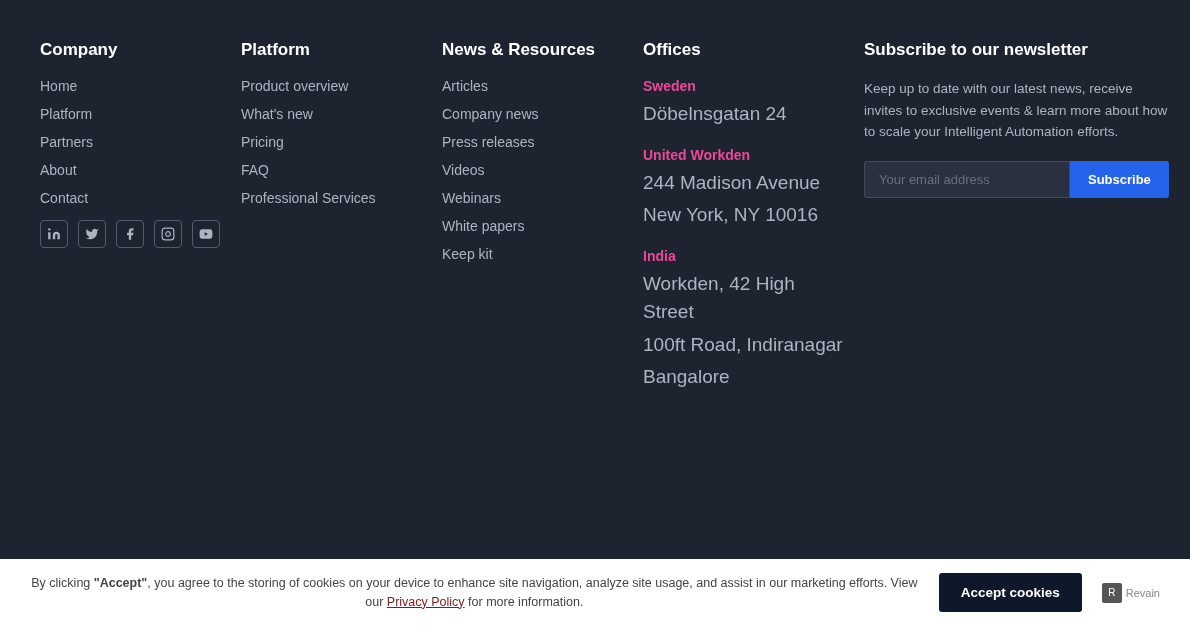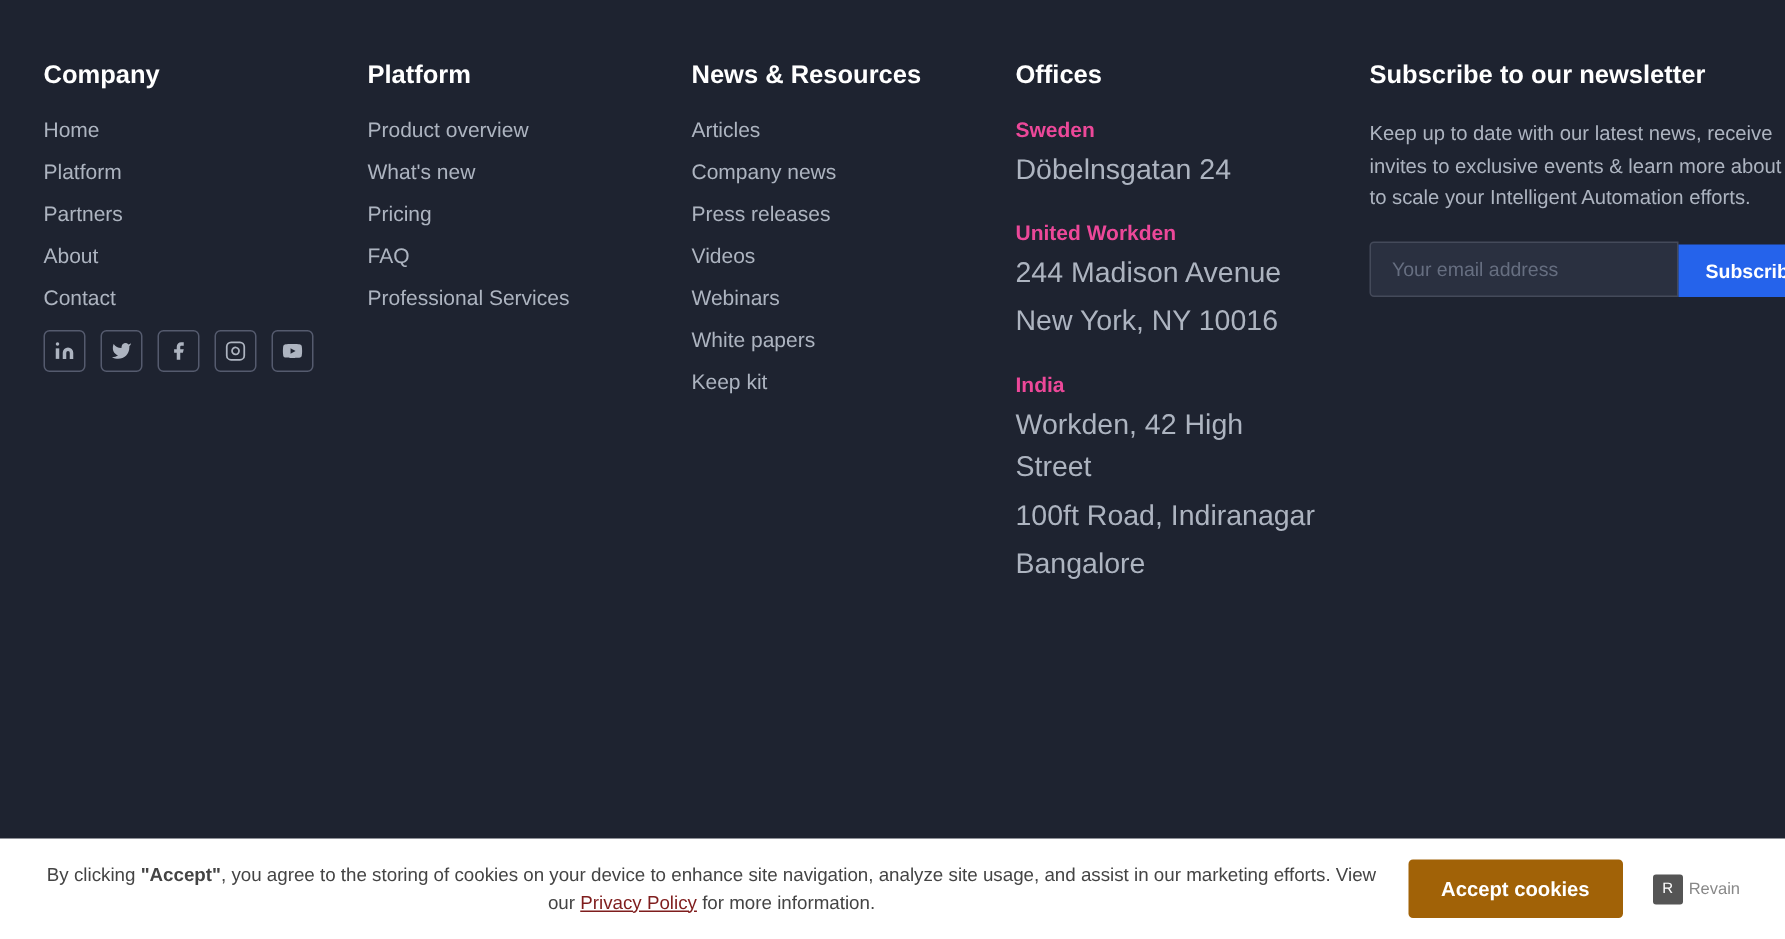--- a/index.html
+++ b/index.html
@@ -7,22 +7,22 @@
       font-family: -apple-system, BlinkMacSystemFont, 'Segoe UI', Arial, sans-serif;
       background: #1e2330;
       color: #cdd0d8;
       width: 1190px;
       min-height: 626px;
       position: relative;
     }
 
     .footer-main {
       display: flex;
-      padding: 40px 30px 30px 29px;
-      gap: 16px;
+      padding: 40px 30px 30px 40px;
+      gap: 1px;
     }
 
     .footer-col {
       flex: 1;
       padding-right: 20px;
     }
 
     .footer-col-company { flex: 0 0 200px; }
     .footer-col-platform { flex: 0 0 200px; }
     .footer-col-news { flex: 0 0 200px; }
@@ -84,21 +84,20 @@
     .newsletter-desc {
       font-size: 13.5px;
       color: #adb4c0;
       line-height: 1.6;
       margin-bottom: 18px;
     }
 
     .newsletter-form {
       display: flex;
       gap: 0;
-      align-items: flex-end;
     }
 
     .newsletter-input {
       flex: 1;
       padding: 10px 14px;
       background: #2a3040;
       border: 1px solid #444a5a;
       color: #cdd0d8;
       font-size: 13px;
       outline: none;
@@ -144,21 +143,21 @@
 
     .cookie-text strong { font-weight: 700; }
 
     .cookie-link {
       color: #7f1d1d;
       text-decoration: underline;
       cursor: pointer;
     }
 
     .accept-btn {
-      background: #a16207;
+      background: #0f172a;
       color: #fff;
       border: none;
       padding: 12px 22px;
       font-size: 13.5px;
       font-weight: 600;
       cursor: pointer;
       border-radius: 3px;
       white-space: nowrap;
       flex-shrink: 0;
     }

